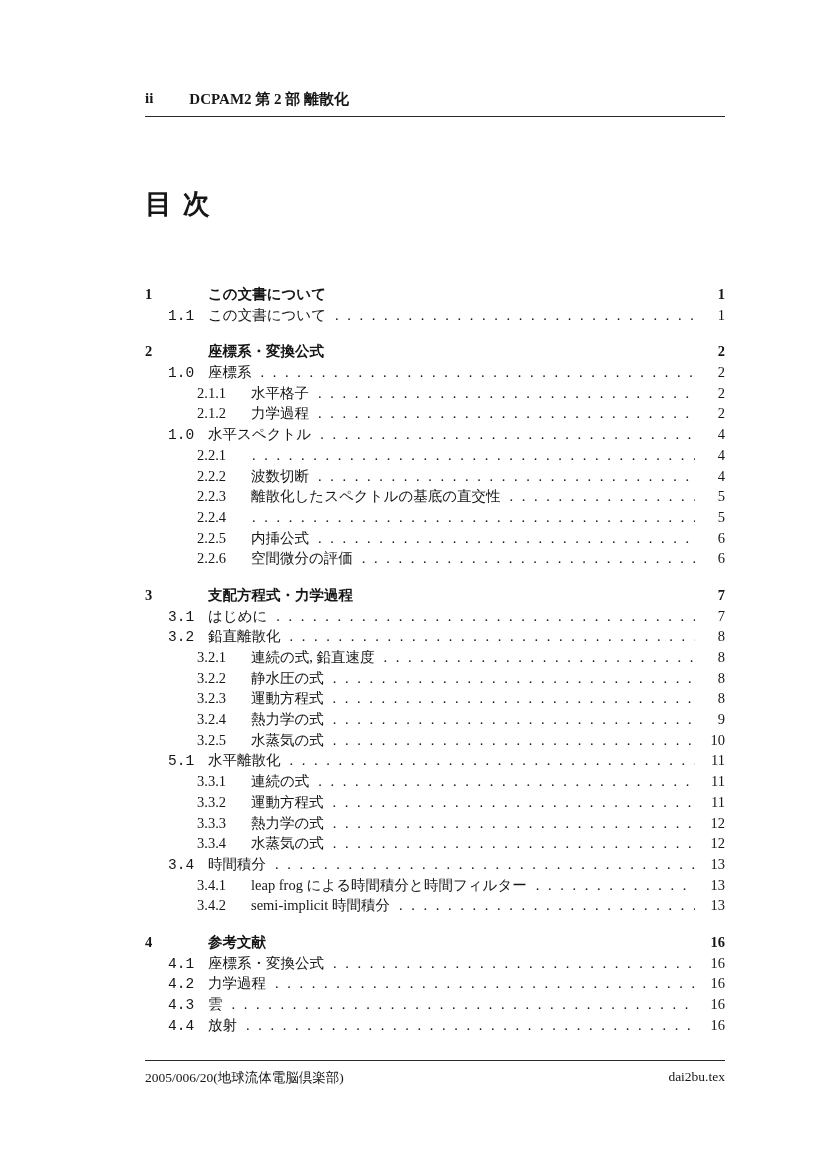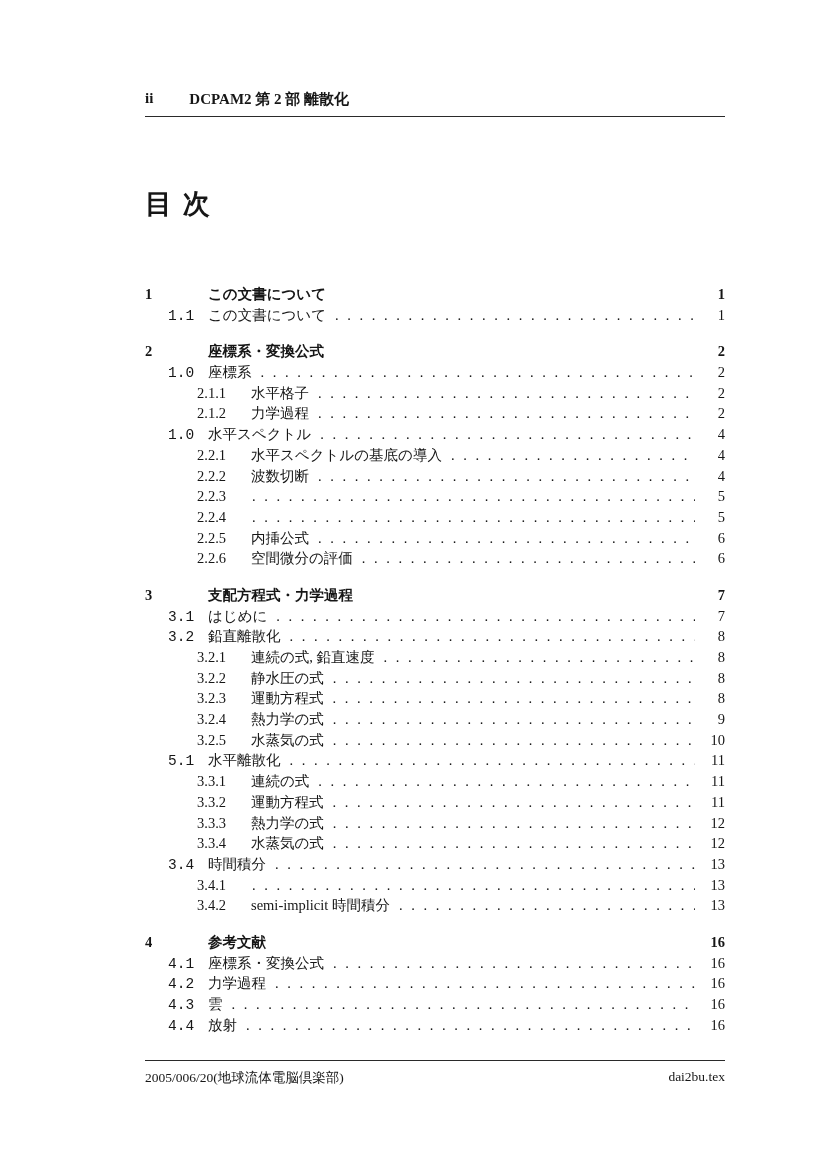--- a/index.html
+++ b/index.html
@@ -153,32 +153,32 @@
           <span class="pg">2</span>
         </div>
         <div class="toc-row lvl1">
           <span class="num">1.0</span>
           <span class="ttl">水平スペクトル</span>
           <span class="leader">. . . . . . . . . . . . . . . . . . . . . . . . . . . . . . . . . . . . . . . . . . . . . . . . . . . . . . . . . . . . . . . . . . . . . . . . . . . . . . . . . . . . . . . . . .</span>
           <span class="pg">4</span>
         </div>
         <div class="toc-row lvl2">
           <span class="num">2.2.1</span>
-          <span class="ttl">水平スペクトルの基底の導入</span>
           <span class="leader">. . . . . . . . . . . . . . . . . . . . . . . . . . . . . . . . . . . . . . . . . . . . . . . . . . . . . . . . . . . . . . . . . . . . . . . . . . . . . . . . . . . . . . . . . .</span>
           <span class="pg">4</span>
         </div>
         <div class="toc-row lvl2">
           <span class="num">2.2.2</span>
           <span class="ttl">波数切断</span>
           <span class="leader">. . . . . . . . . . . . . . . . . . . . . . . . . . . . . . . . . . . . . . . . . . . . . . . . . . . . . . . . . . . . . . . . . . . . . . . . . . . . . . . . . . . . . . . . . .</span>
           <span class="pg">4</span>
         </div>
         <div class="toc-row lvl2">
           <span class="num">2.2.3</span>
+          <span class="ttl">離散化したスペクトルの基底の直交性</span>
           <span class="leader">. . . . . . . . . . . . . . . . . . . . . . . . . . . . . . . . . . . . . . . . . . . . . . . . . . . . . . . . . . . . . . . . . . . . . . . . . . . . . . . . . . . . . . . . . .</span>
           <span class="pg">5</span>
         </div>
         <div class="toc-row lvl2">
           <span class="num">2.2.4</span>
           <span class="leader">. . . . . . . . . . . . . . . . . . . . . . . . . . . . . . . . . . . . . . . . . . . . . . . . . . . . . . . . . . . . . . . . . . . . . . . . . . . . . . . . . . . . . . . . . .</span>
           <span class="pg">5</span>
         </div>
         <div class="toc-row lvl2">
           <span class="num">2.2.5</span>
@@ -273,20 +273,21 @@
           <span class="pg">12</span>
         </div>
         <div class="toc-row lvl1">
           <span class="num">3.4</span>
           <span class="ttl">時間積分</span>
           <span class="leader">. . . . . . . . . . . . . . . . . . . . . . . . . . . . . . . . . . . . . . . . . . . . . . . . . . . . . . . . . . . . . . . . . . . . . . . . . . . . . . . . . . . . . . . . . .</span>
           <span class="pg">13</span>
         </div>
         <div class="toc-row lvl2">
           <span class="num">3.4.1</span>
+          <span class="ttl">leap frog による時間積分と時間フィルター</span>
           <span class="leader">. . . . . . . . . . . . . . . . . . . . . . . . . . . . . . . . . . . . . . . . . . . . . . . . . . . . . . . . . . . . . . . . . . . . . . . . . . . . . . . . . . . . . . . . . .</span>
           <span class="pg">13</span>
         </div>
         <div class="toc-row lvl2">
           <span class="num">3.4.2</span>
           <span class="ttl">semi-implicit 時間積分</span>
           <span class="leader">. . . . . . . . . . . . . . . . . . . . . . . . . . . . . . . . . . . . . . . . . . . . . . . . . . . . . . . . . . . . . . . . . . . . . . . . . . . . . . . . . . . . . . . . . .</span>
           <span class="pg">13</span>
         </div>
       </div>

